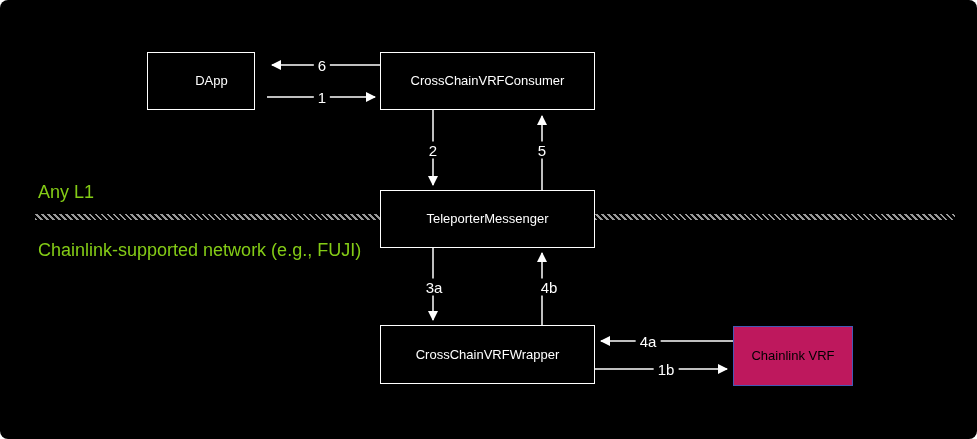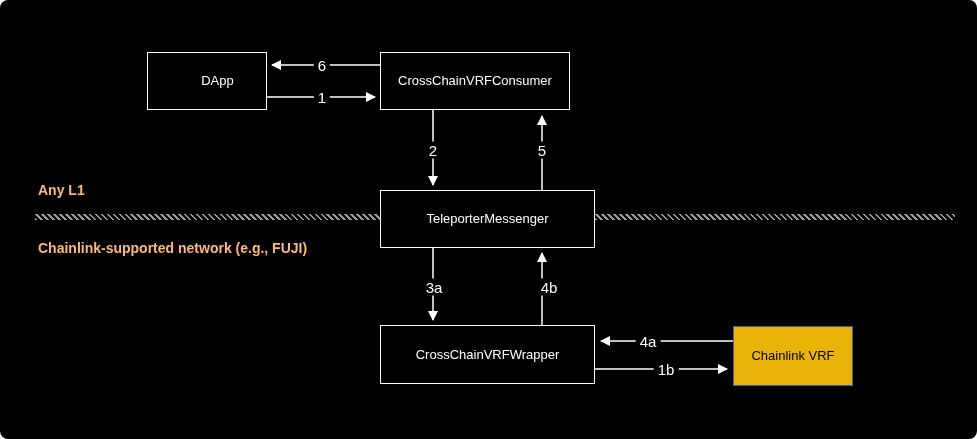--- a/index.html
+++ b/index.html
@@ -24,45 +24,45 @@
     color: #ffffff;
     display: flex;
     align-items: center;
     justify-content: center;
     text-align: center;
     font-size: 13px;
     line-height: 1.2;
     z-index: 3;
   }
   .node.blue {
-    background: #eab308;
+    background: #be185d;
     border: 1px solid #4559B6;
     color: #000000;
   }
-  .node-dapp        { left: 147px; top: 52px;  width: 120px; height: 58px; padding-left: 21px; }
-  .node-consumer    { left: 380px; top: 52px;  width: 190px; height: 58px; }
+  .node-dapp        { left: 147px; top: 52px;  width: 108px; height: 58px; padding-left: 21px; }
+  .node-consumer    { left: 380px; top: 52px;  width: 215px; height: 58px; }
   .node-teleporter  { left: 380px; top: 190px; width: 215px; height: 58px; }
   .node-wrapper     { left: 380px; top: 325px; width: 215px; height: 59px; }
   .node-chainlink   { left: 733px; top: 326px; width: 120px; height: 60px; }
 
   .edge-label {
     position: absolute;
     transform: translate(-50%, -50%);
     background: #000000;
     color: #ffffff;
     font-size: 15px;
     padding: 0 4px;
     z-index: 4;
     white-space: nowrap;
   }
   .region-label {
     position: absolute;
-    color: #fdba74;
-    font-size: 14px;
-    font-weight: bold;
+    color: #84cc16;
+    font-size: 18px;
+    font-weight: normal;
     z-index: 2;
     white-space: nowrap;
   }
   .region-top    { left: 38px; top: 182px; }
   .region-bottom { left: 38px; top: 240px; text-align: right; }
 
   .divider {
     position: absolute;
     top: 214px;
     height: 6px;

